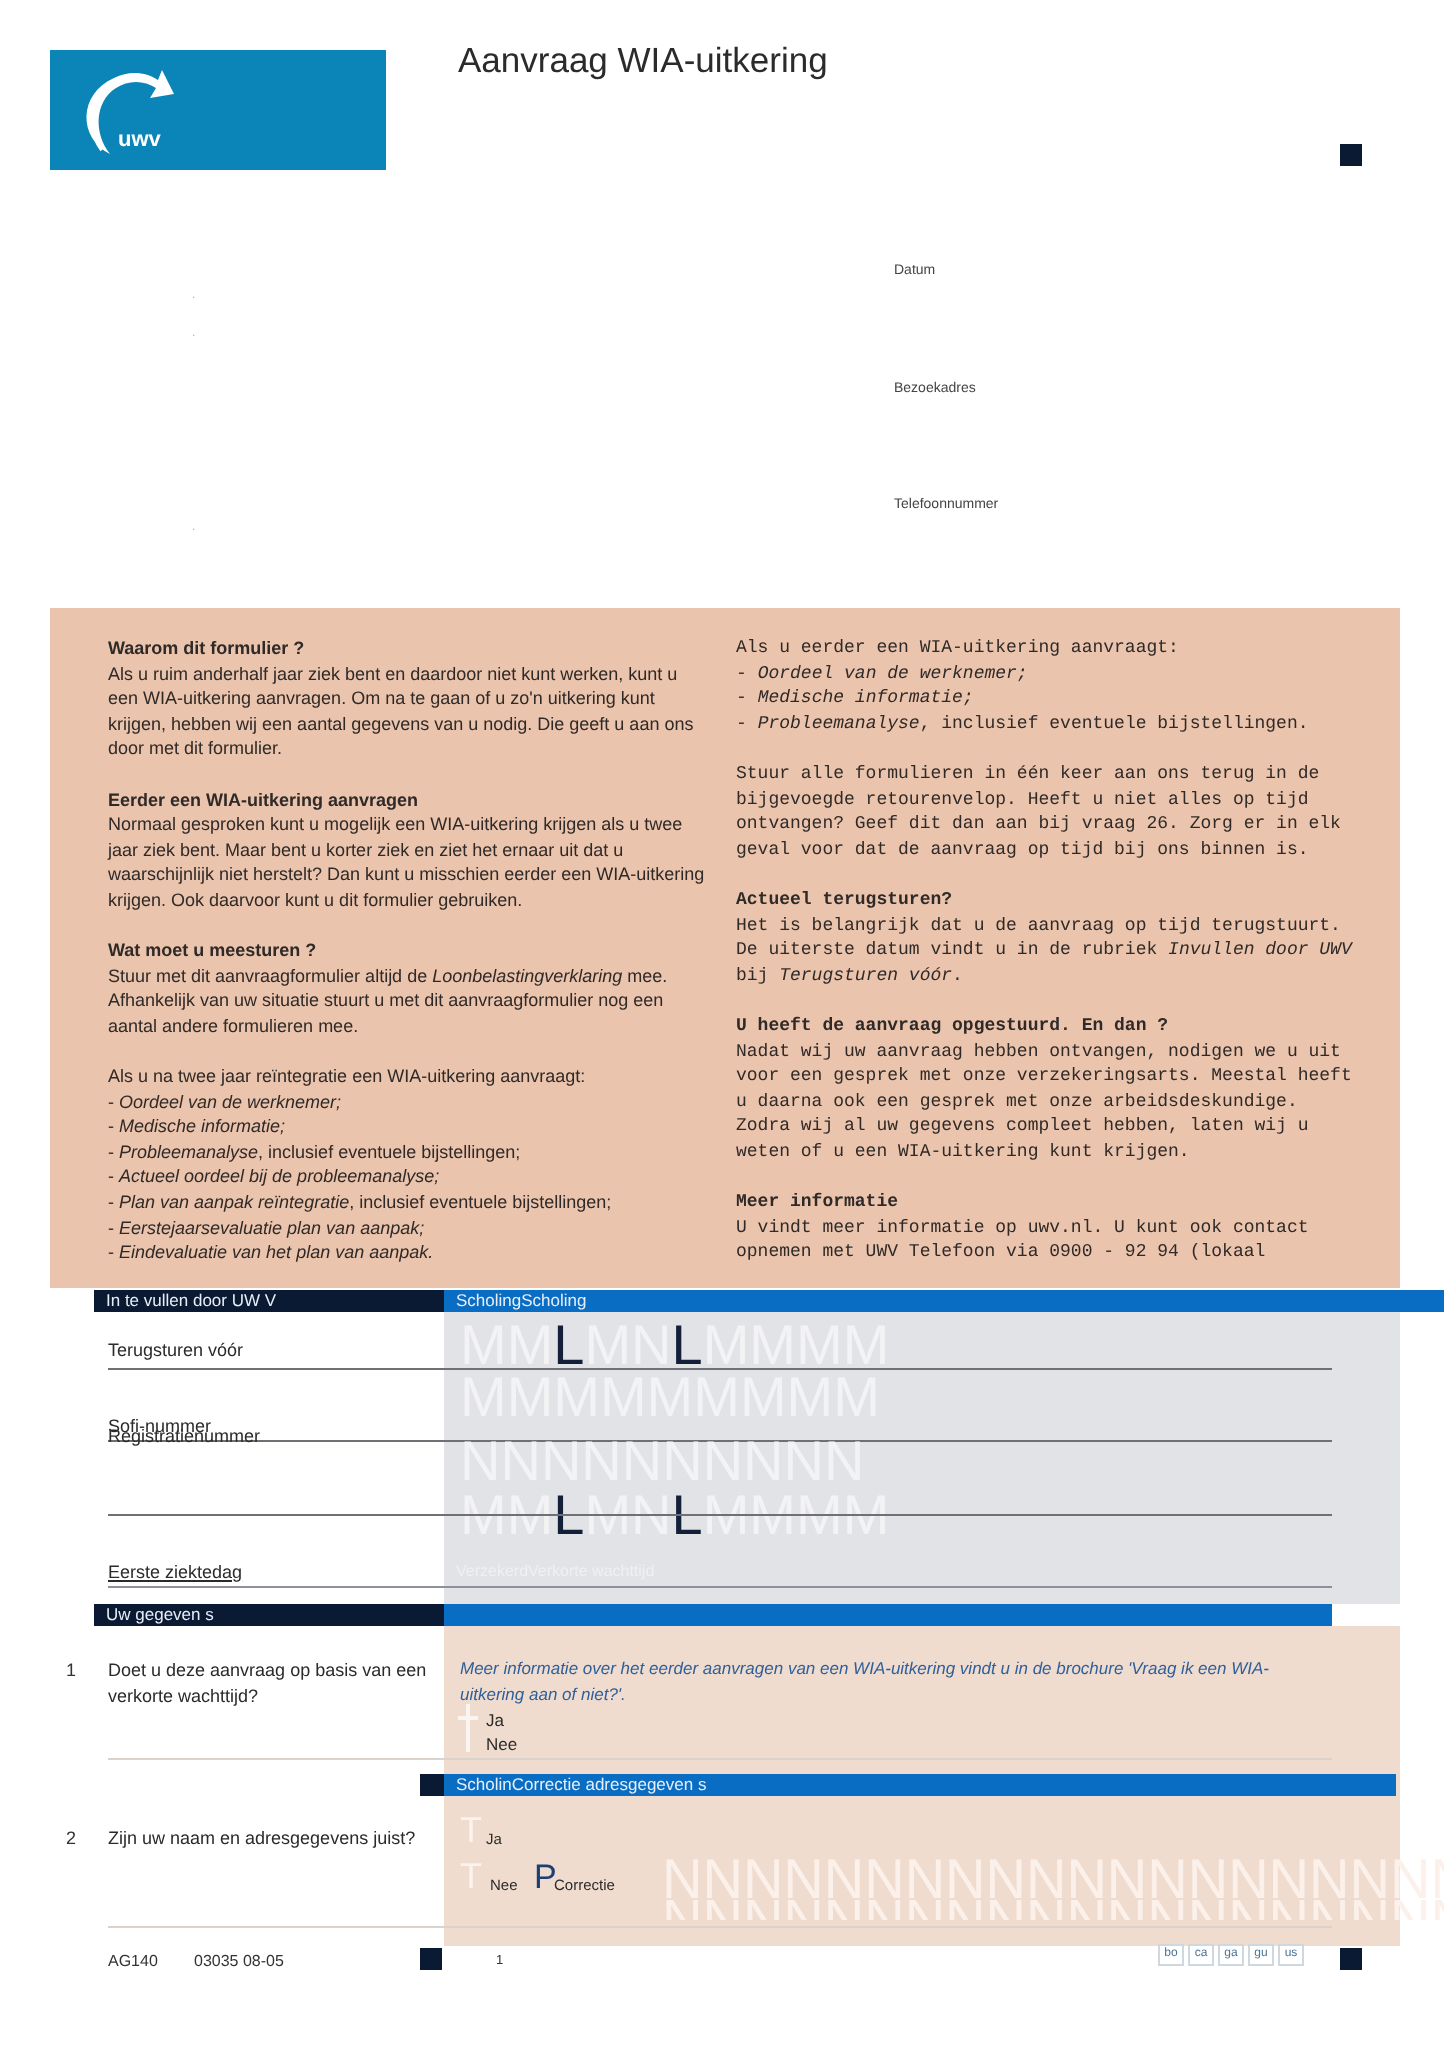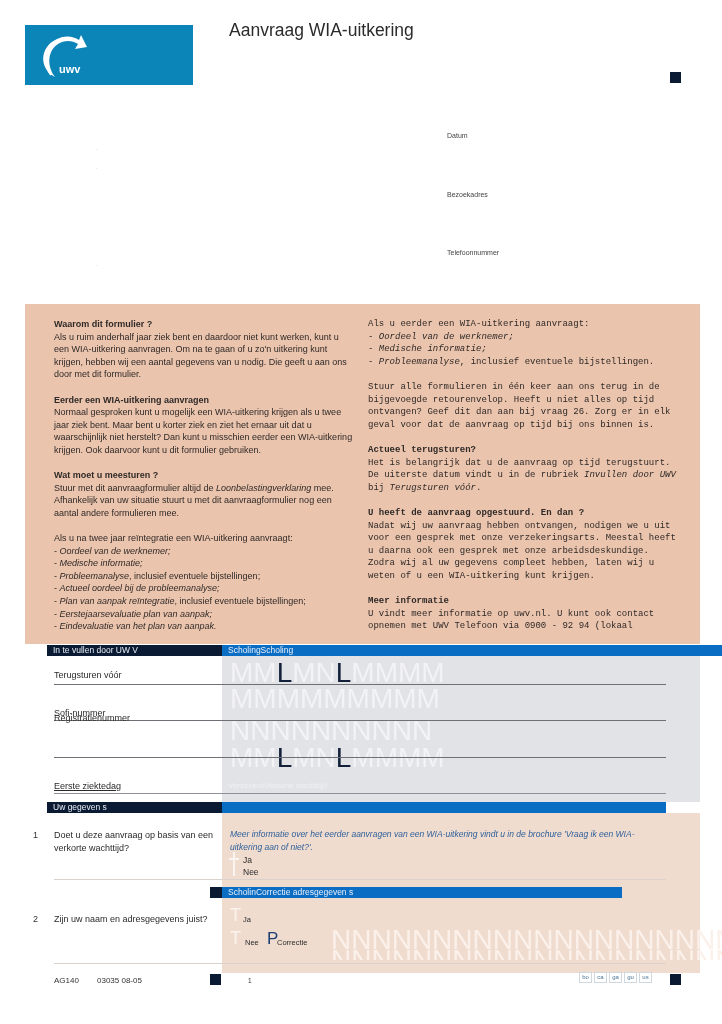--- a/index.html
+++ b/index.html
@@ -134,21 +134,21 @@
 <div class="abs q-num" style="left:33px; top:830px;">1</div>
 <div class="abs q-text" style="left:54px; top:829px; width:160px;">Doet u deze aanvraag op basis van een verkorte wachttijd?</div>
 <div class="abs hint" style="left:230px; top:828px; width:420px;">Meer informatie over het eerder aanvragen van een WIA-uitkering vindt u in de brochure 'Vraag ik een WIA-uitkering aan of niet?'.</div>
 <div class="abs" style="left:233px; top:852px; width:2px; height:24px; background:#fbf5f1;"></div>
 <div class="abs" style="left:229px; top:858px; width:10px; height:2px; background:#fbf5f1;"></div>
 <div class="abs opt" style="left:243px; top:855px;">Ja</div>
 <div class="abs opt" style="left:243px; top:867px;">Nee</div>
 <div class="abs hline" style="left:54px; top:879px; width:612px; background:#d9d2cd;"></div>
 
 <div class="abs bar-dark" style="left:210px; top:887px; width:12px;"></div>
-<div class="abs bar-blue bar-text" style="left:222px; top:887px; width:400px;">ScholinCorrectie adresgegeven s</div>
+<div class="abs bar-blue bar-text" style="left:222px; top:887px; width:476px;">ScholinCorrectie adresgegeven s</div>
 
 <div class="abs q-num" style="left:33px; top:914px;">2</div>
 <div class="abs q-text" style="left:54px; top:913px;">Zijn uw naam en adresgegevens juist?</div>
 <div class="abs ghost-glyph" style="left:230px; top:906px;">T</div>
 <div class="abs opt" style="left:243px; top:915px; font-size:7.5px;">Ja</div>
 <div class="abs ghost-glyph" style="left:230px; top:929px;">T</div>
 <div class="abs opt" style="left:245px; top:938px; font-size:7.5px;">Nee</div>
 <div class="abs ghost-glyph dark" style="left:267px; top:930px;">P</div>
 <div class="abs opt" style="left:277px; top:938px; font-size:7.5px;">Correctie</div>
 <div class="abs ghost" style="left:331px; top:930px; color:#fbf1ea;">NNNNNNNNNNNNNNNNNNNNNNNNN</div>

